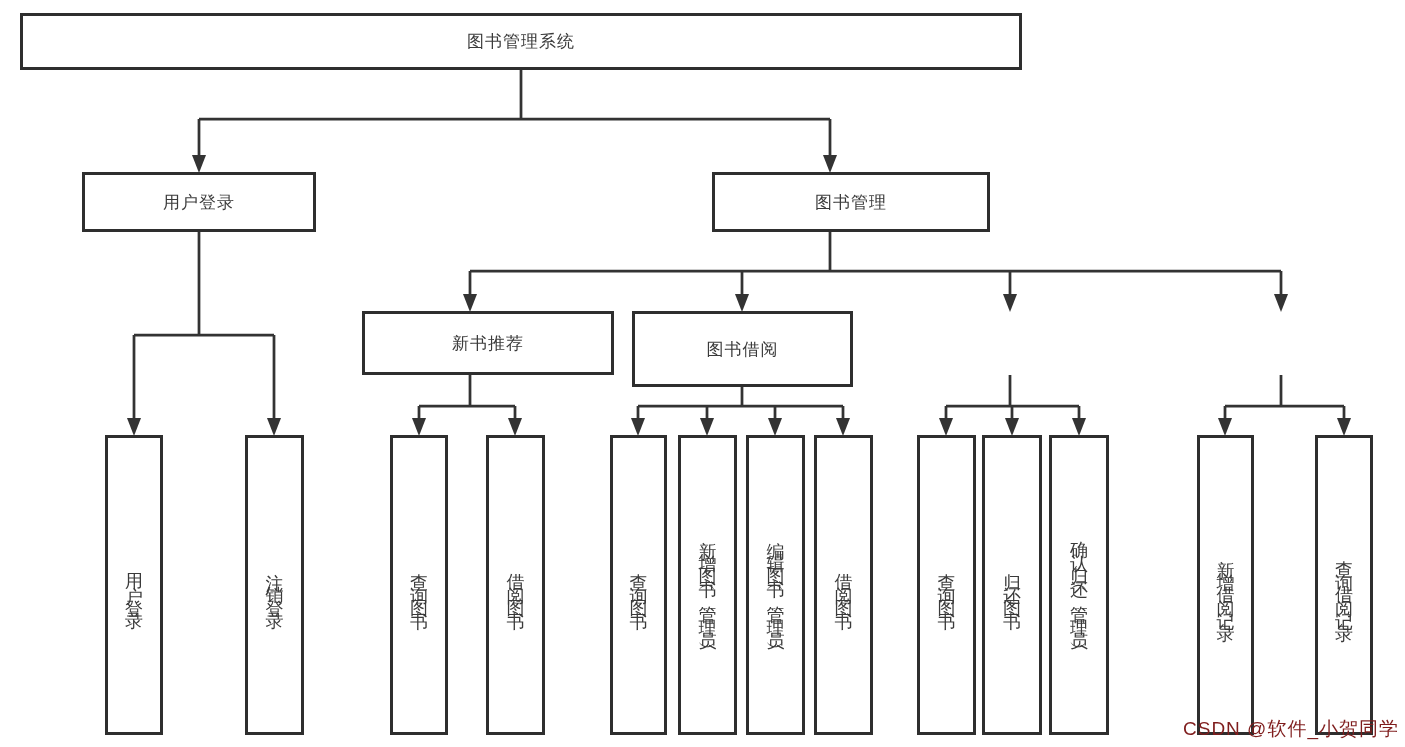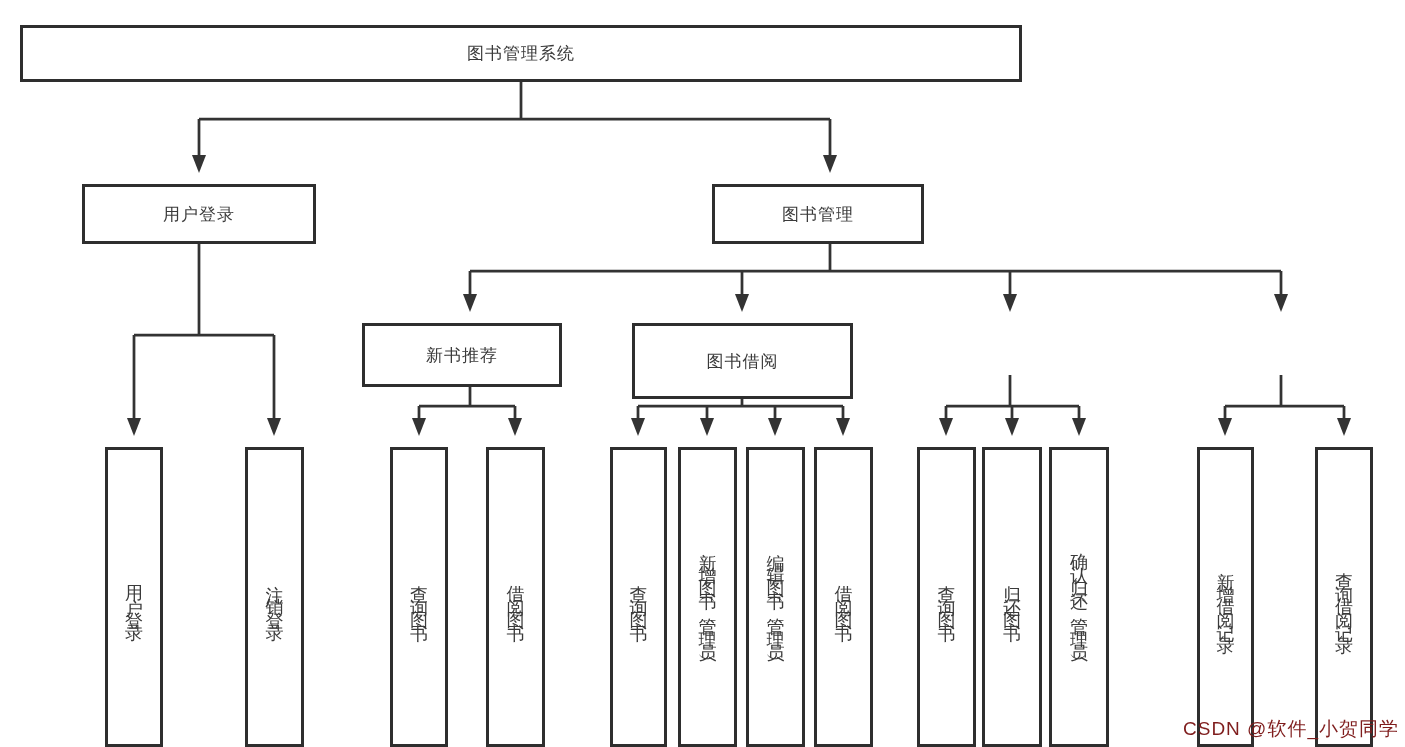--- a/index.html
+++ b/index.html
@@ -23,21 +23,20 @@
   }
   .box {
     position: absolute;
     box-sizing: border-box;
     border: 3px solid #2e2e2e;
     background: #ffffff;
     display: flex;
     align-items: center;
     justify-content: center;
     color: #3a3a3a;
-    margin-top: 12px;
   }
   .hbox { font-size: 17px; letter-spacing: 1px; }
   .hbox span { white-space: nowrap; }
   .vbox { font-size: 18px; }
   .vbox span {
     writing-mode: vertical-rl;
     text-orientation: mixed;
     letter-spacing: 13px;
     line-height: 1;
     white-space: nowrap;
@@ -131,25 +130,25 @@
     </g>
   </svg>
 
   <div class="box hbox" style="left:20px; top:13px; width:1002px; height:57px;">
     <span>图书管理系统</span>
   </div>
 
   <div class="box hbox" style="left:82px; top:172px; width:234px; height:60px;">
     <span>用户登录</span>
   </div>
-  <div class="box hbox" style="left:712px; top:172px; width:212px; height:60px;font-family:Liberation Mono, monospace;">
+  <div class="box hbox" style="left:712px; top:172px; width:278px; height:60px;font-family:Liberation Mono, monospace;">
     <span>图书管理</span>
   </div>
 
-  <div class="box hbox" style="left:362px; top:311px; width:200px; height:64px;">
+  <div class="box hbox" style="left:362px; top:311px; width:252px; height:64px;">
     <span>新书推荐</span>
   </div>
   <div class="box hbox" style="left:632px; top:311px; width:221px; height:76px;">
     <span>图书借阅</span>
   </div>
 
   <div class="box vbox" style="left:105px; top:435px; width:58px; height:300px;">
     <span>用户登录</span>
   </div>
   <div class="box vbox" style="left:245px; top:435px; width:59px; height:300px;">

